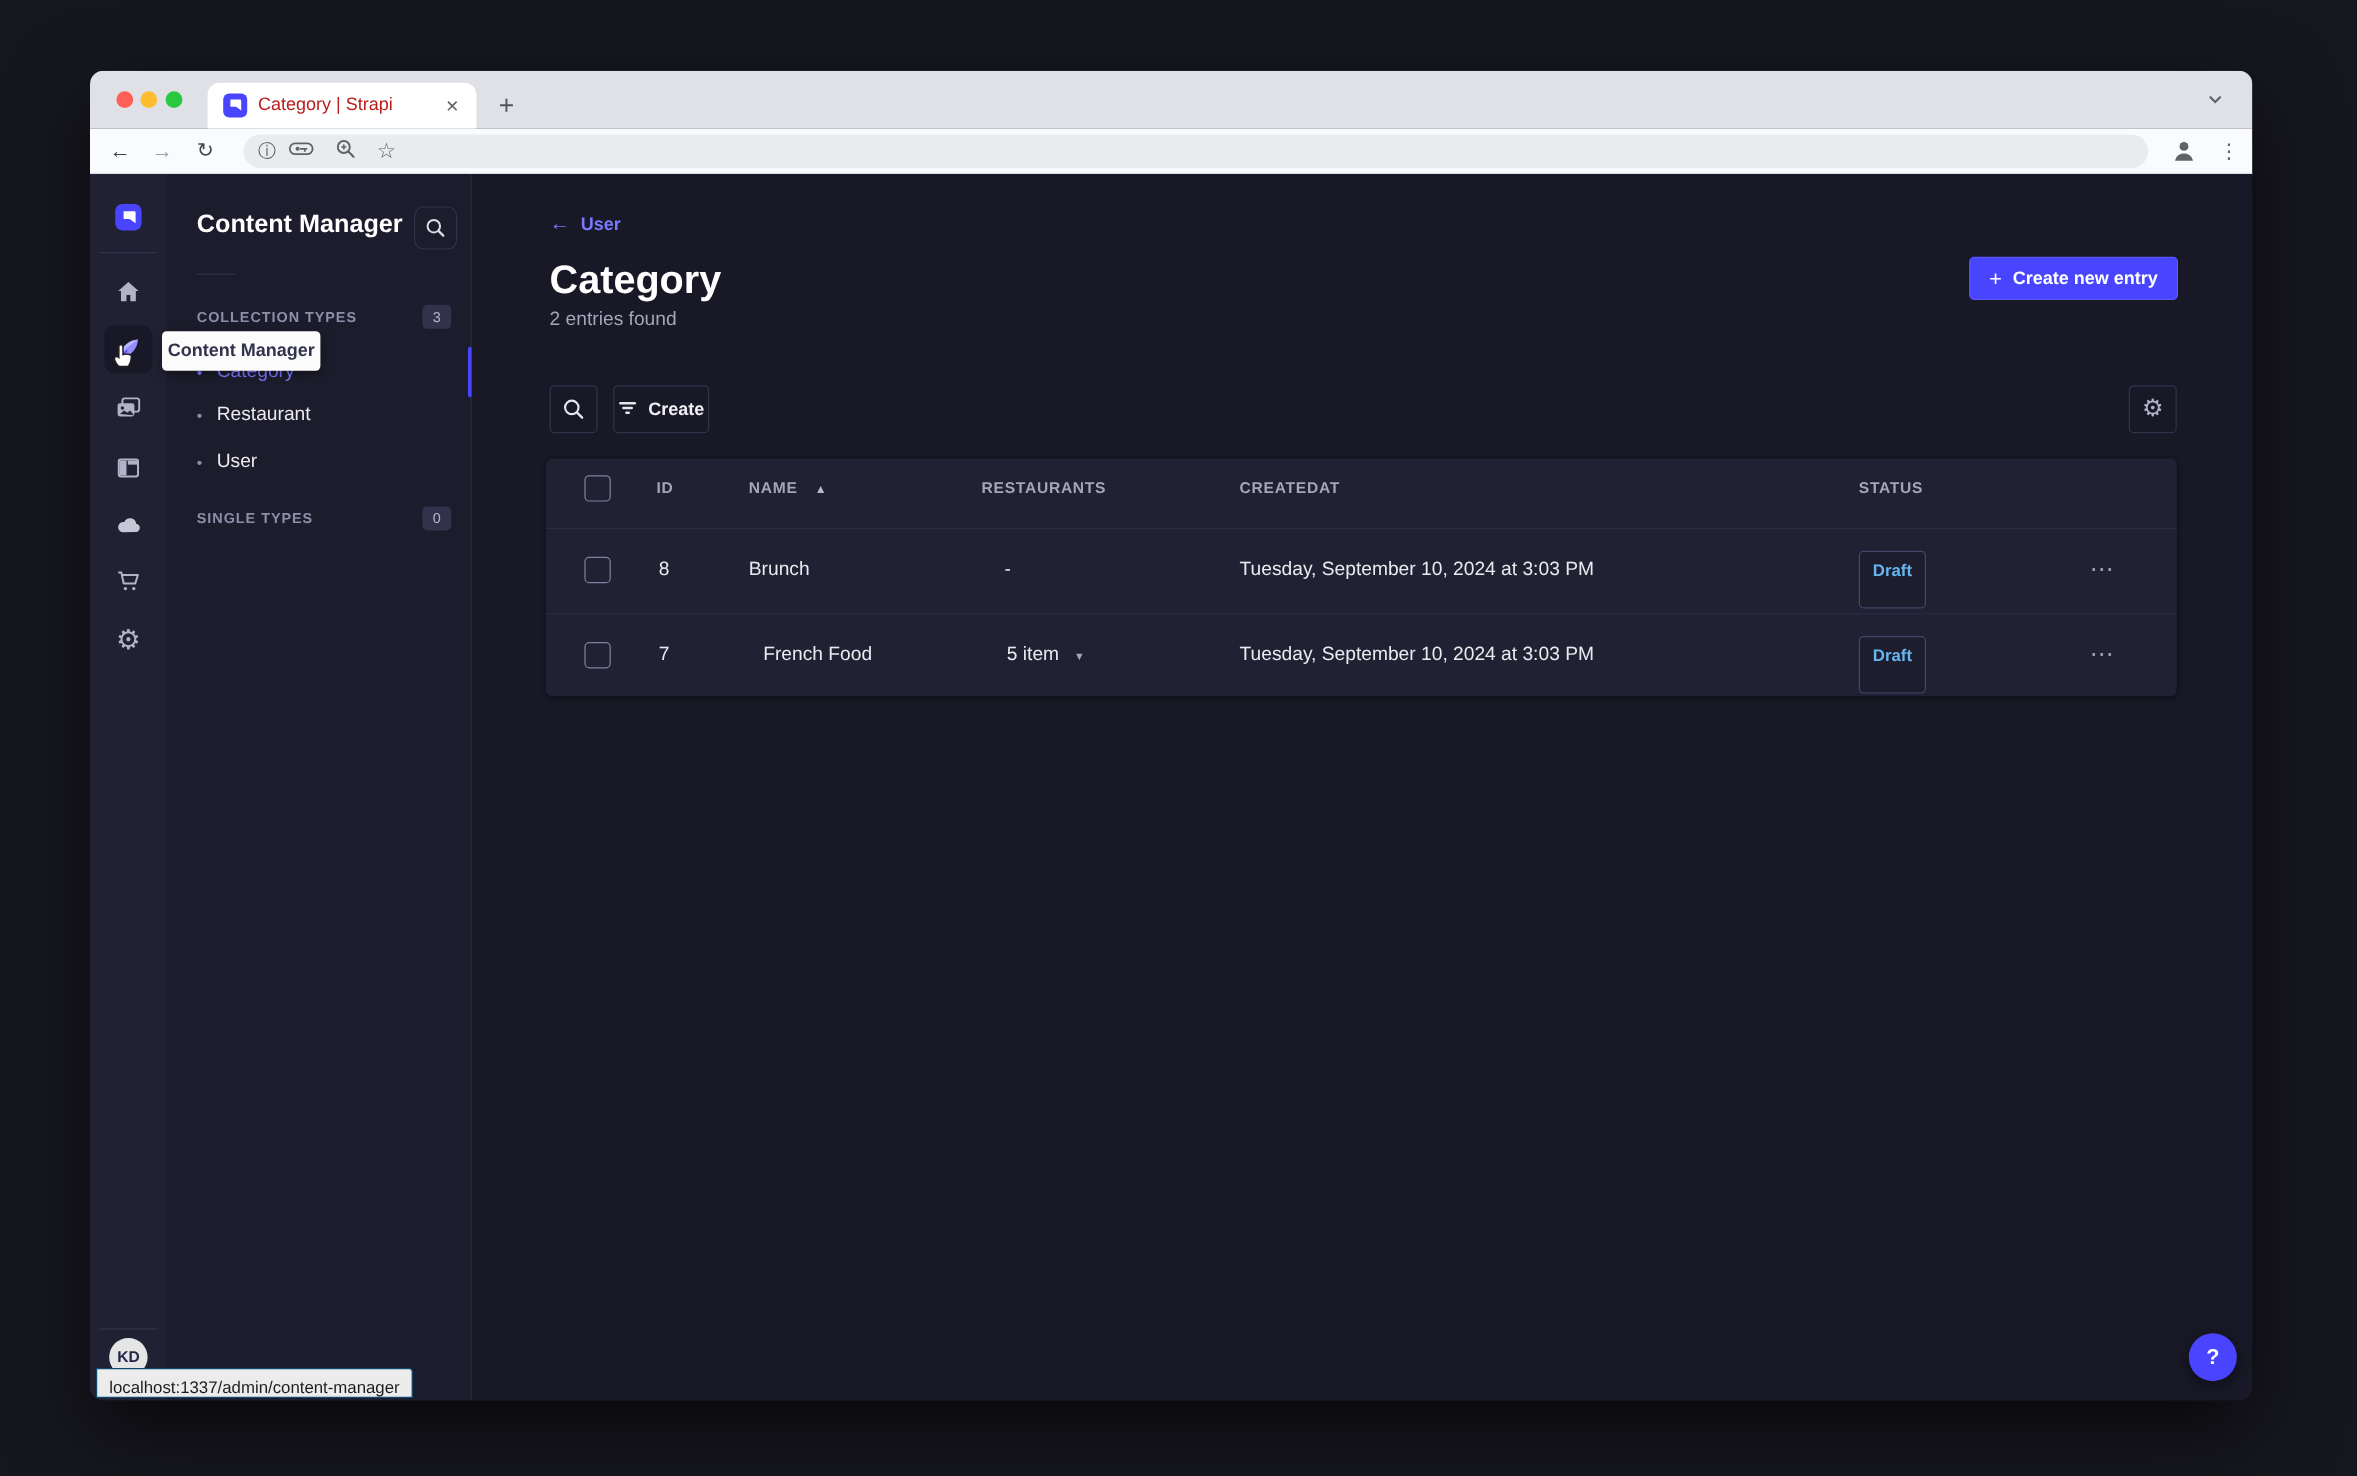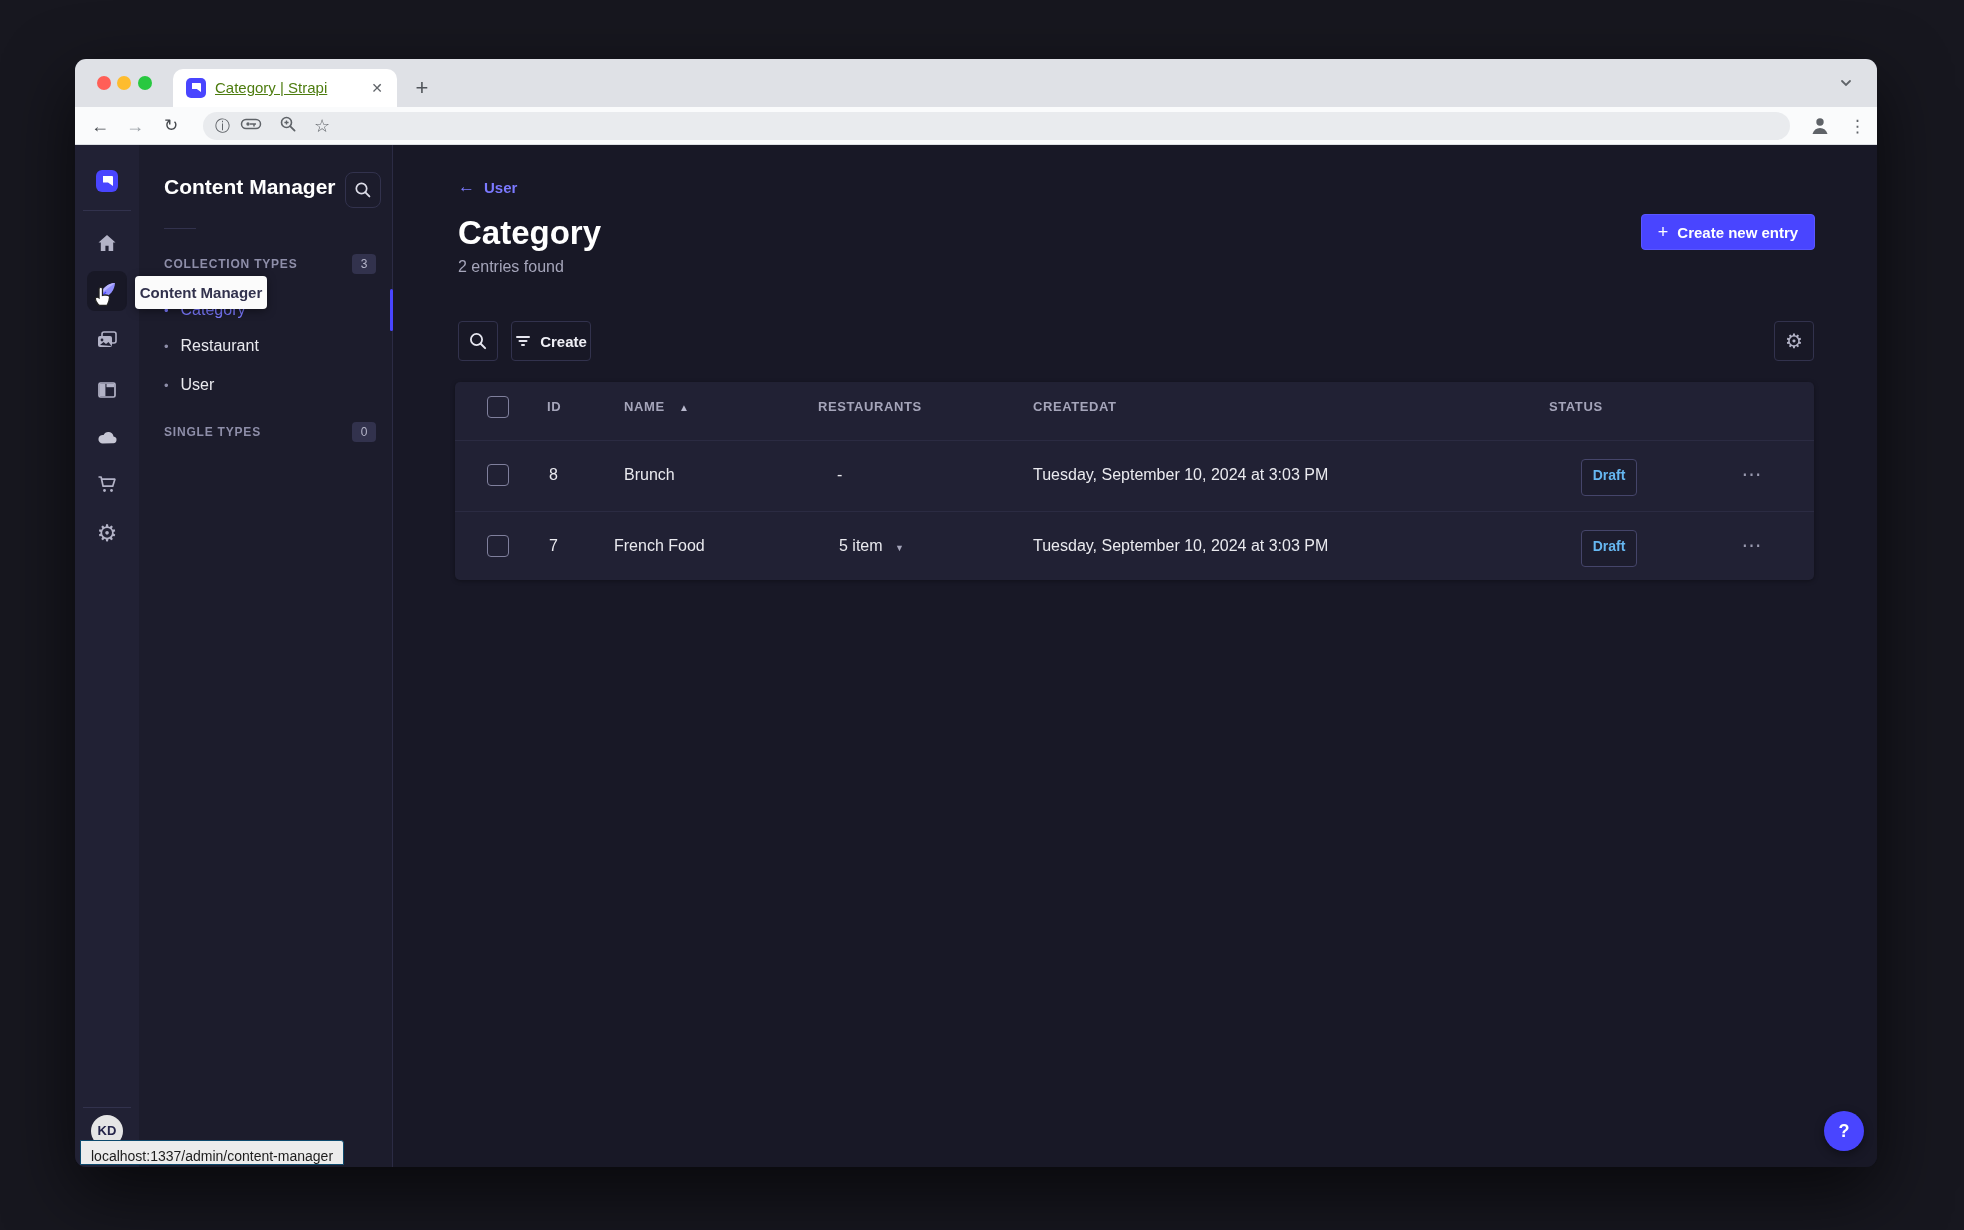--- a/index.html
+++ b/index.html
@@ -5,21 +5,21 @@
   html,body{margin:0;padding:0;background:#101018;}
   *{box-sizing:border-box;font-family:"Liberation Sans",sans-serif;}
   #screen{position:relative;width:1964px;height:1230px;background:#17171f;overflow:hidden;}
   
   .window{position:absolute;left:75px;top:59px;width:1802px;height:1108px;border-radius:11px;
           background:#181826;box-shadow:0 25px 70px rgba(0,0,0,.65);overflow:hidden;}
   .tabbar{position:absolute;left:0;top:0;width:100%;height:48px;background:#dfe1e6;}
   .tl{position:absolute;top:17px;width:14px;height:14px;border-radius:50%;}
   .tab{position:absolute;left:98px;top:10px;width:224px;height:38px;background:#ffffff;border-radius:10px 10px 0 0;}
   .favicon{position:absolute;left:13px;top:9px;width:20px;height:20px;border-radius:5px;background:#4945ff;}
-  .tab-title{position:absolute;left:42px;top:0;line-height:38px;font-size:15px;color:#4d7c0f;white-space:nowrap;text-decoration:underline;}
+  .tab-title{position:absolute;left:42px;top:0;line-height:38px;font-size:15px;color:#b91c1c;white-space:nowrap;}
   .tab-close{position:absolute;right:10px;top:0;width:20px;line-height:38px;text-align:center;font-size:14px;color:#5f6368;}
   .newtab{position:absolute;left:334px;top:10px;width:26px;line-height:38px;text-align:center;font-size:22px;color:#50545a;}
   .tab-chevron{position:absolute;right:18px;top:11px;width:26px;height:26px;border-radius:50%;text-align:center;}
   .toolbar{position:absolute;left:0;top:48px;width:100%;height:38px;background:#fafbfc;border-bottom:1px solid #dcdfe3;}
   .navbtn{position:absolute;top:0;width:24px;line-height:38px;text-align:center;font-size:18px;color:#45494e;}
   .omnibox{position:absolute;left:128px;top:5px;width:1587px;height:28px;border-radius:14px;background:#e9ebee;
            display:flex;align-items:center;}
   .omni-info{margin-left:12px;font-size:15px;color:#5f6368;}
   .omni-url{margin-left:9px;font-size:15px;color:#202124;white-space:nowrap;overflow:hidden;flex:1;}
   .omni-right{display:flex;align-items:center;gap:17px;margin:0 14px 0 10px;}
@@ -55,22 +55,22 @@
               border-radius:4px;display:flex;align-items:center;justify-content:center;gap:9px;color:#fff;font-size:15px;font-weight:600;}
   .sq-btn{position:absolute;top:176px;width:40px;height:40px;border:1px solid #32324d;border-radius:4px;}
   .filters-btn{position:absolute;left:436px;top:176px;width:80px;height:40px;border:1px solid #32324d;border-radius:4px;
                display:flex;align-items:center;justify-content:center;gap:9px;color:#f0f0f6;font-size:15px;font-weight:600;}
   .card{position:absolute;left:380px;top:237px;width:1359px;height:198px;background:#212134;border-radius:5px;
         box-shadow:0 1px 4px rgba(0,0,0,.35);}
   .divider{position:absolute;left:0;width:1359px;height:1px;background:#2b2b42;}
   .th{position:absolute;top:17px;font-size:13px;font-weight:700;letter-spacing:.6px;color:#a5a5ba;}
   .cb{position:absolute;left:32px;width:22px;height:22px;border:1px solid #80809d;border-radius:4px;background:transparent;}
   .cell{position:absolute;font-size:16px;color:#eaeaef;white-space:nowrap;}
-  .badge{position:absolute;left:1094px;width:56px;height:37px;background:#1d1d2e;border:1px solid #45456a;border-radius:4px;
-         text-align:center;line-height:30px;font-size:14px;font-weight:600;color:#66b7f1;margin-left:32px;}
+  .badge{position:absolute;left:1094px;width:56px;height:48px;background:#1d1d2e;border:1px solid #45456a;border-radius:4px;
+         text-align:center;line-height:30px;font-size:14px;font-weight:600;color:#66b7f1;}
   .kebab{position:absolute;left:1283px;width:28px;text-align:center;font-size:20px;color:#9a9ab0;letter-spacing:1px;}
   .sort-tri{font-size:10px;color:#b8b8cc;}
   .caret{font-size:9px;color:#a5a5ba;}
   .help-fab{position:absolute;left:1749px;top:966px;width:40px;height:40px;border-radius:50%;background:#4945ff;
             text-align:center;line-height:40px;font-size:18px;font-weight:700;color:#fff;box-shadow:0 3px 10px rgba(0,0,0,.4);}
   .status-tip{position:absolute;left:5px;top:995px;height:25px;background:#ececec;border:1px solid #0c4a6e;border-radius:0 3px 0 0;
               padding:4px 10px;line-height:23px;font-size:14px;color:#1d1d1d;white-space:nowrap;z-index:40;}
 </style>
 </head>
 <body>
@@ -283,21 +283,21 @@
           <div class="cell" style="left:382px;top:84px;">-</div>
           <div class="cell" style="left:578px;top:84px;">Tuesday, September 10, 2024 at 3:03 PM</div>
           <div class="badge" style="top:77px;">Draft</div>
           <div class="kebab" style="top:80px;">⋯</div>
         </div>
         <div class="divider" style="top:129px;"></div>
 
         <div>
           <div class="cb" style="top:153px;"></div>
           <div class="cell" style="left:94px;top:155px;">7</div>
-          <div class="cell" style="left:159px;top:155px;">French Food</div>
+          <div class="cell" style="left:181px;top:155px;">French Food</div>
           <div class="cell" style="left:384px;top:155px;">
             <span>5 item</span>
             <span class="caret" style="margin-left:8px;">▼</span>
           </div>
           <div class="cell" style="left:578px;top:155px;">Tuesday, September 10, 2024 at 3:03 PM</div>
           <div class="badge" style="top:148px;">Draft</div>
           <div class="kebab" style="top:151px;">⋯</div>
         </div>
       </div>
 

